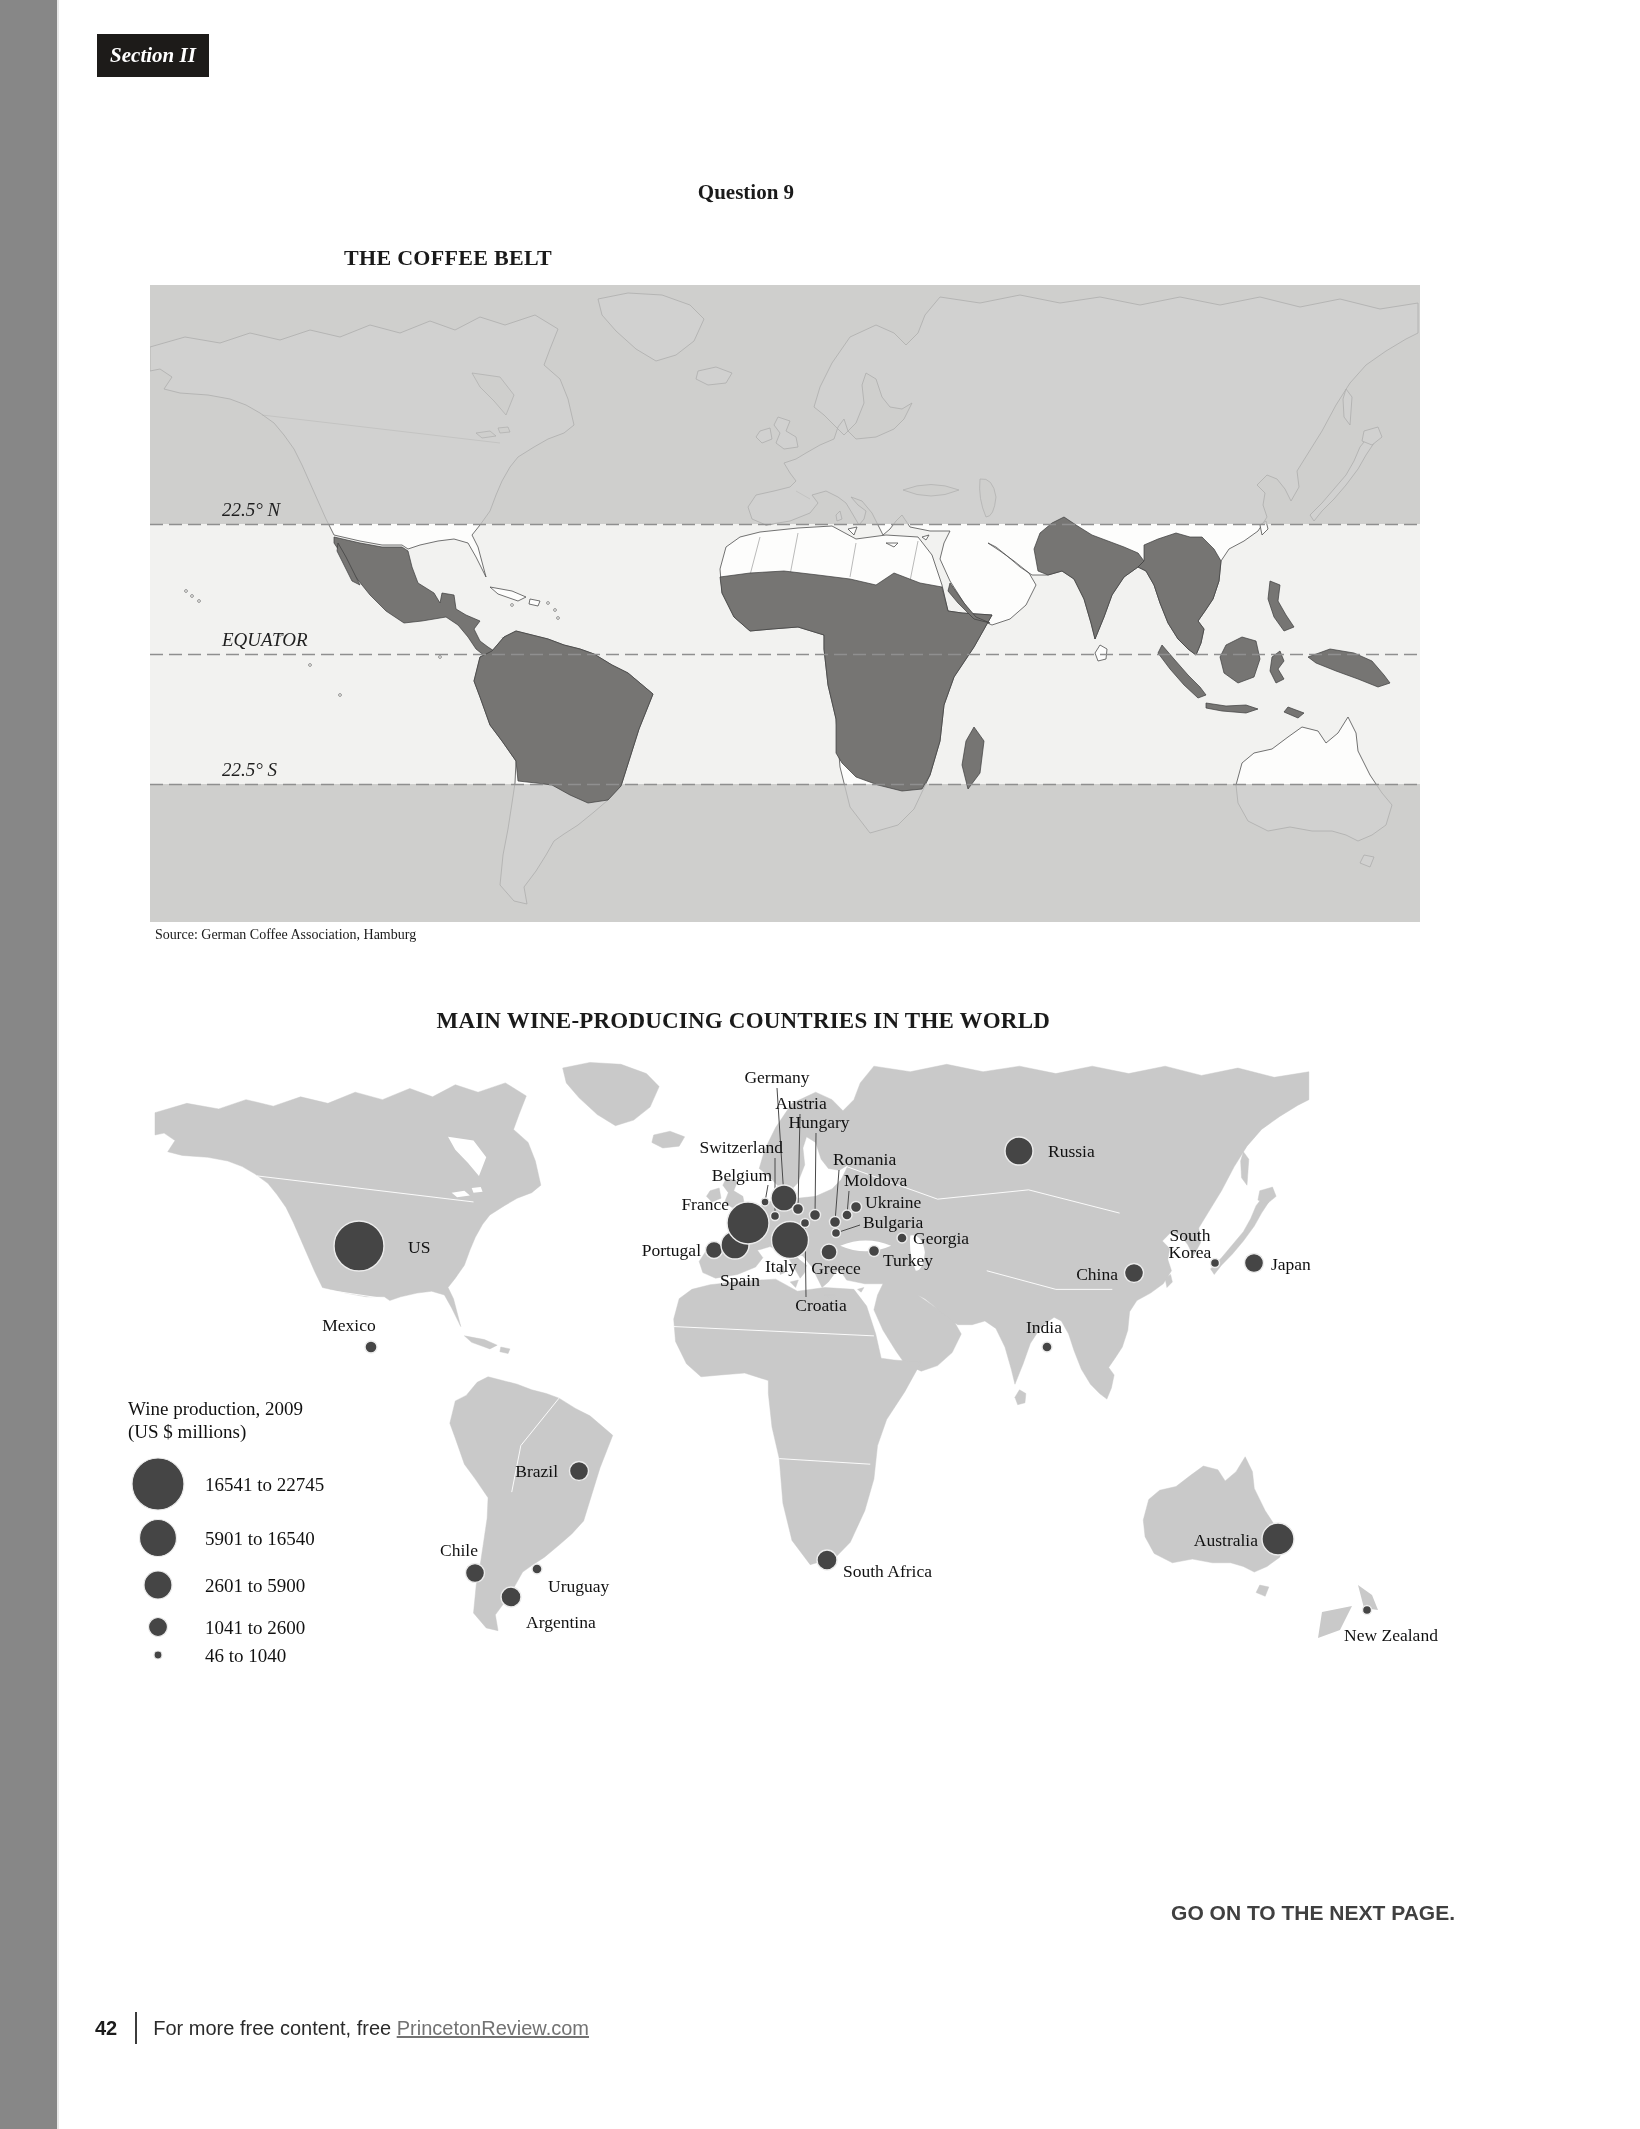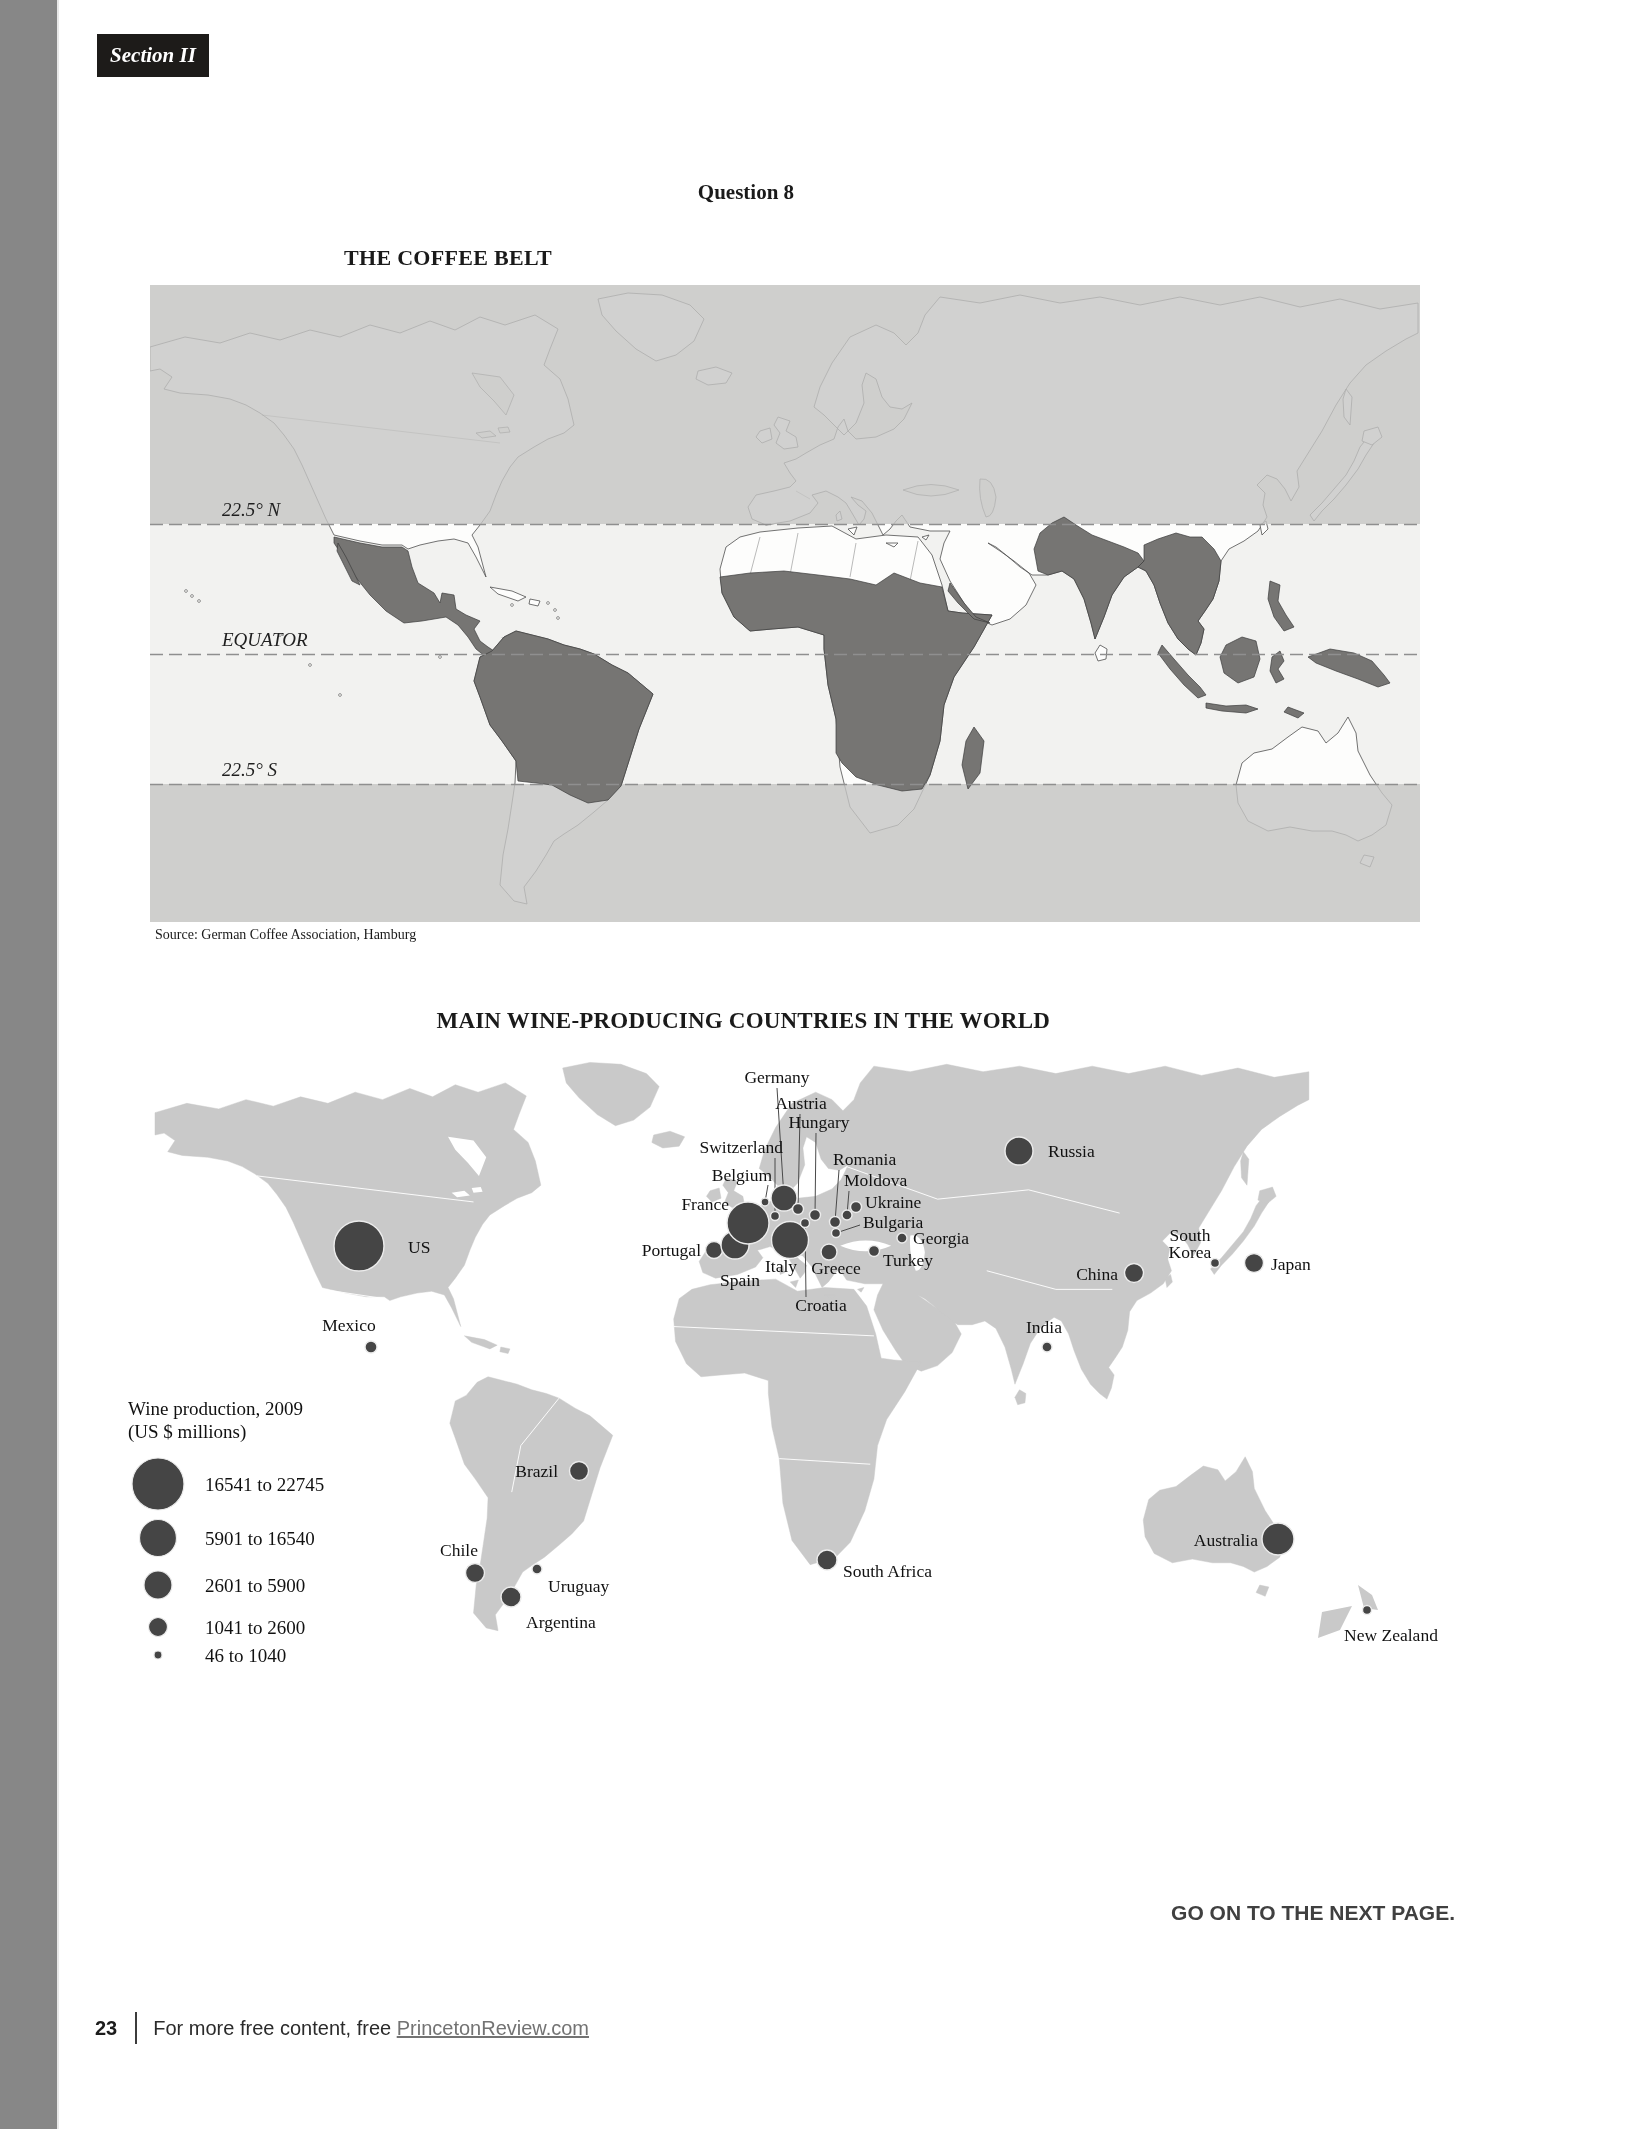--- a/index.html
+++ b/index.html
@@ -30,21 +30,21 @@
 </head>
 <body>
 
 <div class="page">
   <div class="side-strip"></div>
 
   <div class="section-badge">
     <span>Section II</span>
   </div>
 
-  <div class="question-label">Question 8</div>
+  <div class="question-label">Question 9</div>
 
   <div class="coffee-title">THE COFFEE BELT</div>
 
   <svg class="coffee-map-svg" width="1270" height="637" viewBox="0 0 1270 637" xmlns="http://www.w3.org/2000/svg">
     <rect x="0" y="0" width="1270" height="637" fill="#f2f2f0"></rect>
     <g id="cf-land">
         <path d="M0,62 L35,52 L70,58 L100,48 L130,55 L160,45 L190,52 L220,40 L250,48 L280,36 L305,45 L330,32 L355,40 L385,30 L408,44 L400,64 L394,80 L410,94 L418,114 L424,140 L414,148 L398,154 L384,162 L368,172 L360,182 L352,196 L346,210 L340,226 L330,240 L322,250 L328,262 L336,292 L326,272 L318,258 L304,254 L288,256 L270,260 L258,264 L252,260 L232,260 L210,256 L184,250 L176,234 L168,216 L160,198 L152,180 L144,164 L134,150 L124,138 L110,128 L96,120 L80,114 L58,110 L30,108 L14,104 L22,92 L10,84 L0,86 Z" fill="#fdfdfc" stroke="#4f4f4f" stroke-width="0.8" stroke-linejoin="round"></path>
         <path d="M448,14 L478,8 L512,10 L540,20 L554,34 L544,56 L526,70 L506,76 L486,64 L466,46 L452,30 Z" fill="#fdfdfc" stroke="#4f4f4f" stroke-width="0.8" stroke-linejoin="round"></path>
         <path d="M548,86 L566,82 L582,88 L576,98 L558,100 L546,94 Z" fill="#fdfdfc" stroke="#4f4f4f" stroke-width="0.8" stroke-linejoin="round"></path>
         <path d="M606,210 L598,222 L602,234 L616,240 L640,236 L660,228 L668,218 L662,210 L676,206 L688,212 L696,218 L702,228 L709,240 L714,234 L716,226 L708,220 L701,212 L712,216 L722,228 L728,240 L733,250 L740,244 L746,236 L752,230 L760,242 L780,246 L800,246 L794,258 L790,274 L800,296 L814,318 L824,332 L842,340 L860,334 L876,320 L886,300 L879,288 L864,276 L850,266 L838,258 L846,262 L856,270 L870,282 L882,290 L898,290 L912,286 L924,294 L934,314 L941,338 L945,354 L954,332 L962,310 L974,292 L988,282 L996,286 L1004,300 L1010,318 L1018,338 L1028,354 L1038,364 L1046,370 L1051,358 L1054,344 L1048,336 L1055,326 L1063,314 L1069,296 L1071,276 L1079,264 L1094,256 L1108,246 L1117,232 L1113,220 L1115,208 L1107,200 L1117,190 L1127,194 L1135,204 L1141,216 L1149,202 L1147,186 L1157,170 L1172,146 L1186,120 L1200,98 L1216,80 L1236,66 L1256,54 L1268,48 L1268,18 L1230,24 L1190,14 L1150,22 L1110,12 L1070,20 L1030,12 L990,20 L950,12 L910,18 L870,10 L830,18 L790,12 L775,30 L768,48 L756,60 L744,48 L726,40 L700,52 L682,78 L670,102 L664,122 L674,130 L686,142 L694,150 L706,138 L714,118 L712,100 L716,88 L726,94 L732,112 L740,122 L752,124 L762,118 L754,134 L744,144 L726,152 L706,154 L698,146 L694,134 L688,142 L684,154 L670,160 L656,168 L646,174 L634,178 L640,188 L646,196 L640,202 L624,206 Z" fill="#fdfdfc" stroke="#4f4f4f" stroke-width="0.8" stroke-linejoin="round"></path>
@@ -228,18 +228,18 @@
         <circle cx="158" cy="577" r="9.5" fill="#454545" stroke="#ececec" stroke-width="1.2"></circle>
         <text x="205" y="583.5" font-size="19" fill="#111">1041 to 2600</text>
         <circle cx="158" cy="605" r="4" fill="#454545" stroke="#ececec" stroke-width="1.2"></circle>
         <text x="205" y="611.5" font-size="19" fill="#111">46 to 1040</text>
       </g>
   </svg>
 
   <div class="go-on">GO ON TO THE NEXT PAGE.</div>
 
   <div class="footer">
-    <span class="pageno">23</span>
+    <span class="pageno">42</span>
     <span class="divider"></span>
     <span>For more free content, free </span>&nbsp;
     <a href="#">PrincetonReview.com</a>
   </div>
 </div>
 
 </body></html>

